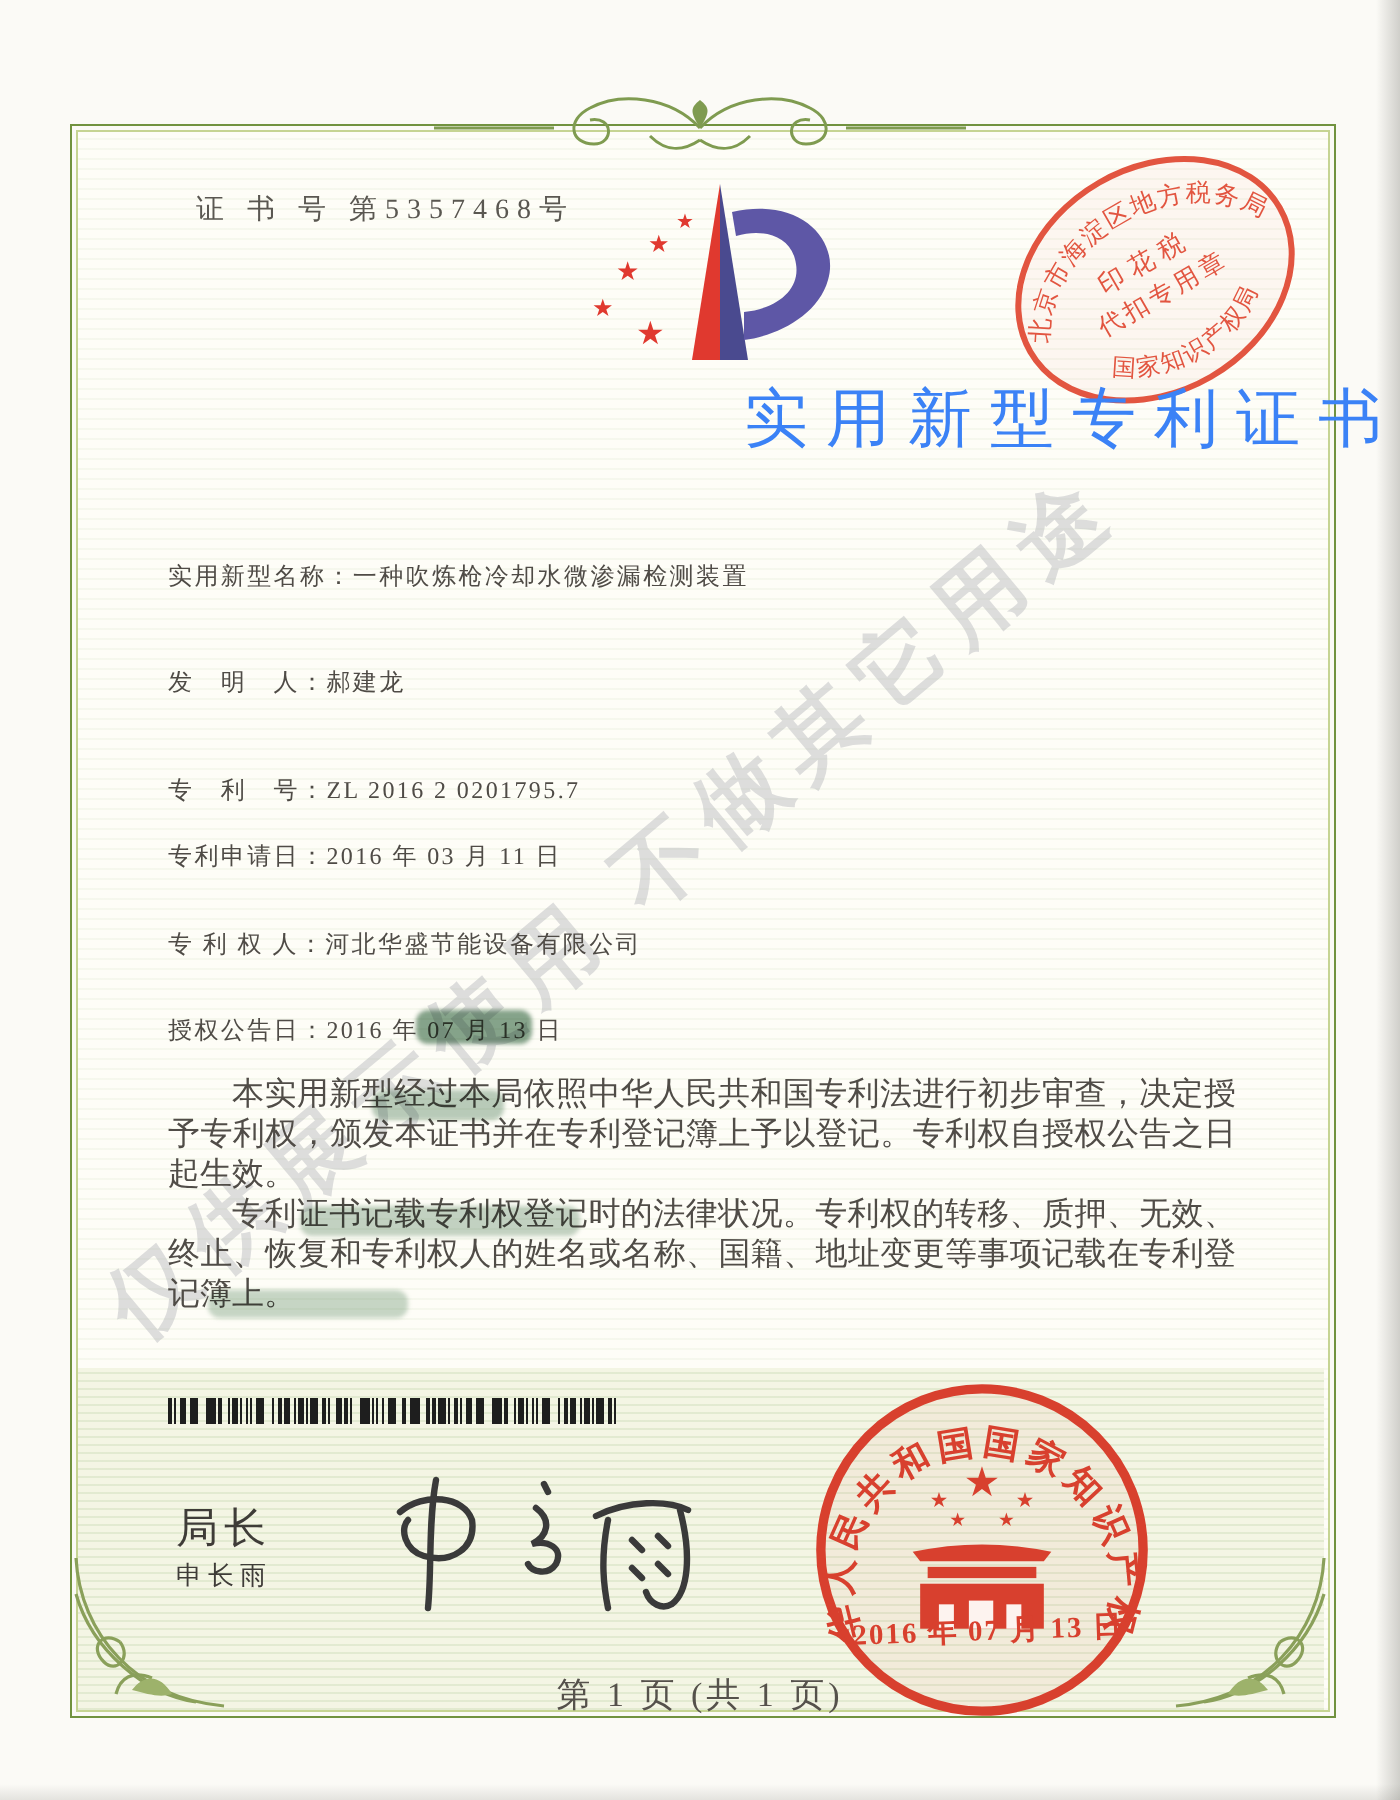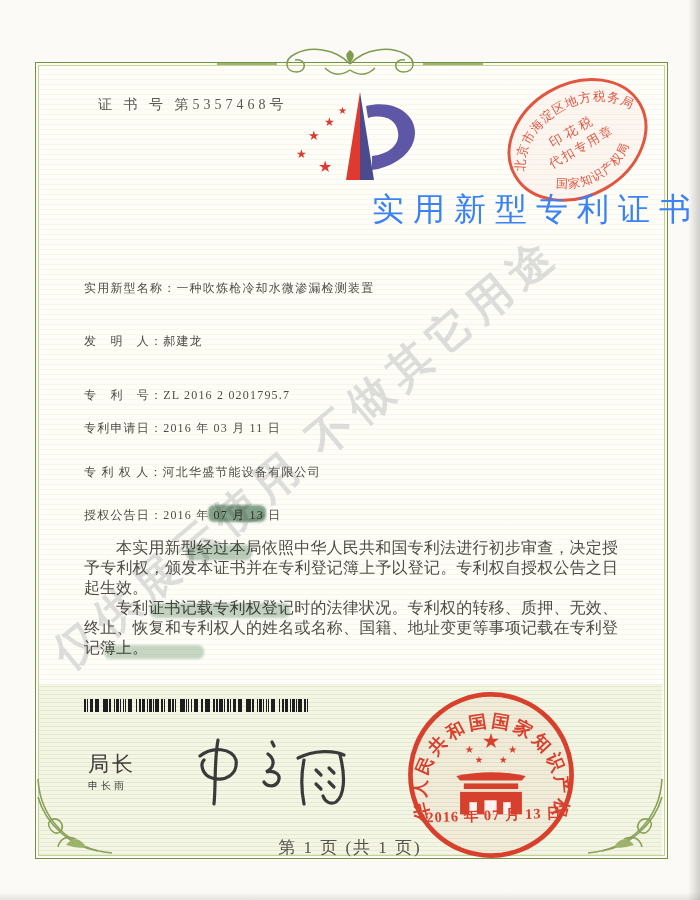--- a/index.html
+++ b/index.html
@@ -29,21 +29,21 @@
   .f0{top:280px}.f1{top:333px}.f2{top:387px}.f3{top:420px}.f4{top:464px}.f5{top:507px}
   .body-text{left:84px;width:534px;top:538px;font-size:16px;line-height:20px;
     color:#504c47;text-align:justify;}
   .body-text p{margin:0;text-indent:2em;}
   .barcode{left:84px;top:699px;width:226px;height:13px;
     background:
      repeating-linear-gradient(90deg,#1e1e1e 0 2px,transparent 2px 3px,#1e1e1e 3px 4px,transparent 4px 8px,#1e1e1e 8px 9px,transparent 9px 11px),
      repeating-linear-gradient(90deg,#1e1e1e 0 1px,transparent 1px 6px,#1e1e1e 6px 9px,transparent 9px 13px);}
   .director-title{left:88px;top:750px;font-size:21px;letter-spacing:3px;color:#3f3c38;
     font-family:"Liberation Sans","DejaVu Sans",sans-serif;}
-  .director-name{left:88px;top:779px;font-size:10px;letter-spacing:3px;color:#3f3c38;
+  .director-name{left:88px;top:779px;font-size:13px;letter-spacing:3px;color:#3f3c38;
     font-family:"Liberation Sans","DejaVu Sans",sans-serif;}
   .signature{left:190px;top:722px;}
   .seal{left:402px;top:686px;}
   .seal-date{left:405px;top:806px;width:178px;text-align:center;color:#d8402e;
     font-size:14.5px;letter-spacing:1px;font-weight:600;transform:rotate(-2deg);}
   .footer{left:0;right:0;top:836px;text-align:center;font-size:17px;
     letter-spacing:2px;color:#55514b;}
   .watermark{left:60px;top:630px;transform:rotate(-40deg);transform-origin:0 50%;
     font-size:44px;letter-spacing:8px;color:rgba(145,150,158,.30);
     white-space:nowrap;font-weight:600;pointer-events:none;}

